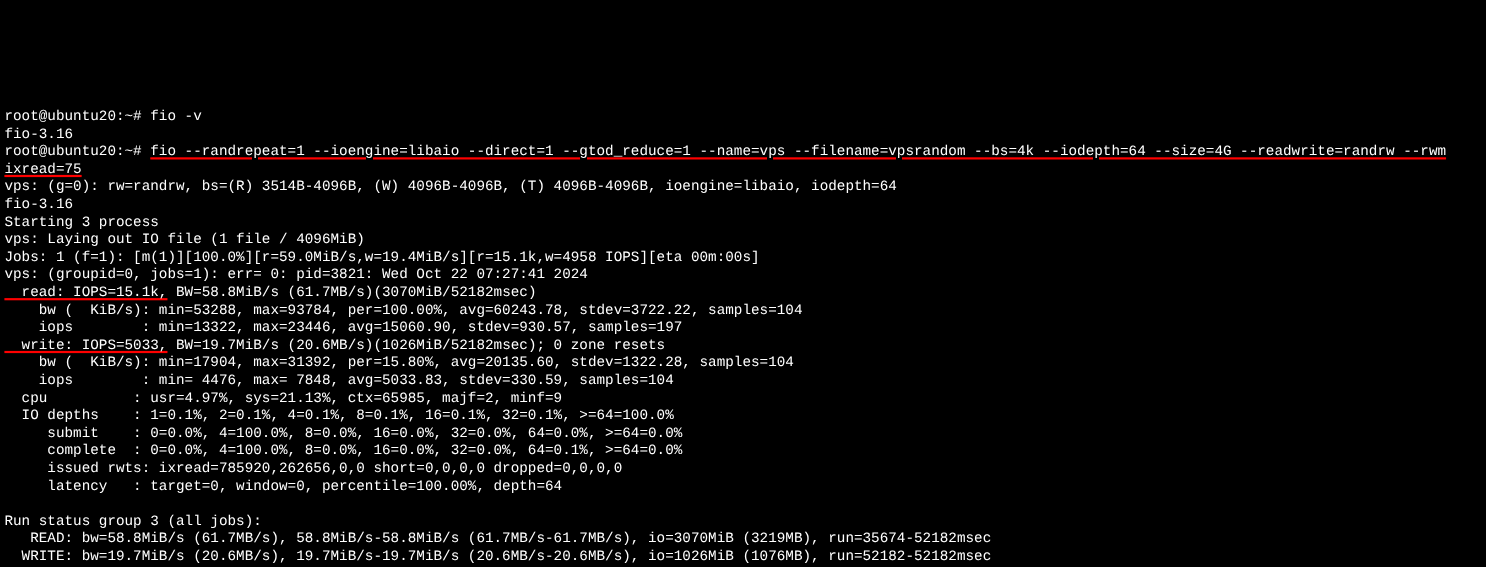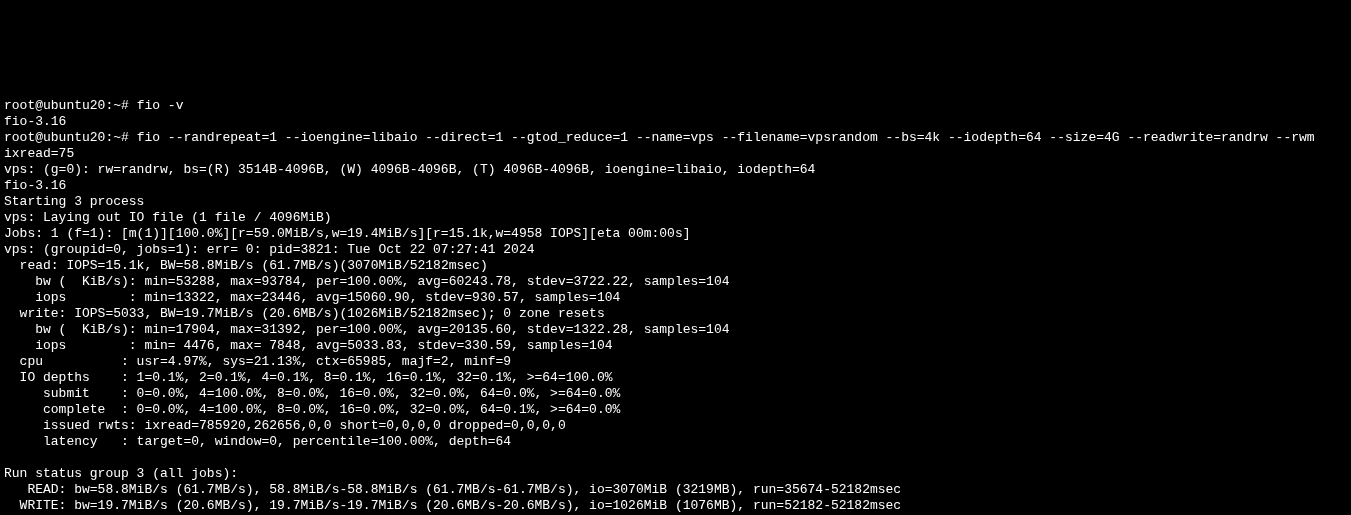--- a/index.html
+++ b/index.html
@@ -12,46 +12,47 @@
     line-height: 16px;
     white-space: pre;
     width: 1351px;
     height: 515px;
     overflow: hidden;
   }
   .term {
     padding: 2px 4px;
   }
   .ul-red {
+    text-decoration: underline;
     text-decoration-color: #ff0000;
     text-decoration-thickness: 2px;
     text-underline-offset: 2px;
   }
 </style>
 </head>
 <body>
 
 
 
 <div class="term">
 <span>root@ubuntu20:~# </span><span>fio -v</span>
 <span>fio-3.16</span>
 <span>root@ubuntu20:~# </span><span class="ul-red">fio --randrepeat=1 --ioengine=libaio --direct=1 --gtod_reduce=1 --name=vps --filename=vpsrandom --bs=4k --iodepth=64 --size=4G --readwrite=randrw --rwm</span>
 <span class="ul-red">ixread=75</span>
 <span>vps: (g=0): rw=randrw, bs=(R) 3514B-4096B, (W) 4096B-4096B, (T) 4096B-4096B, ioengine=libaio, iodepth=64</span>
 <span>fio-3.16</span>
 <span>Starting 3 process</span>
 <span>vps: Laying out IO file (1 file / 4096MiB)</span>
 <span>Jobs: 1 (f=1): [m(1)][100.0%][r=59.0MiB/s,w=19.4MiB/s][r=15.1k,w=4958 IOPS][eta 00m:00s]</span>
-<span>vps: (groupid=0, jobs=1): err= 0: pid=3821: Tue Oct 22 07:27:41 2024</span>
+<span>vps: (groupid=0, jobs=1): err= 0: pid=3821: Wed Oct 22 07:27:41 2024</span>
 <span class="ul-red">  read: IOPS=15.1k,</span><span> BW=58.8MiB/s (61.7MB/s)(3070MiB/52182msec)</span>
 <span>    bw (  KiB/s): min=53288, max=93784, per=100.00%, avg=60243.78, stdev=3722.22, samples=104</span>
-<span>    iops        : min=13322, max=23446, avg=15060.90, stdev=930.57, samples=104</span>
+<span>    iops        : min=13322, max=23446, avg=15060.90, stdev=930.57, samples=197</span>
 <span class="ul-red">  write: IOPS=5033,</span><span> BW=19.7MiB/s (20.6MB/s)(1026MiB/52182msec); 0 zone resets</span>
-<span>    bw (  KiB/s): min=17904, max=31392, per=100.00%, avg=20135.60, stdev=1322.28, samples=104</span>
+<span>    bw (  KiB/s): min=17904, max=31392, per=15.80%, avg=20135.60, stdev=1322.28, samples=104</span>
 <span>    iops        : min= 4476, max= 7848, avg=5033.83, stdev=330.59, samples=104</span>
 <span>  cpu          : usr=4.97%, sys=21.13%, ctx=65985, majf=2, minf=9</span>
 <span>  IO depths    : 1=0.1%, 2=0.1%, 4=0.1%, 8=0.1%, 16=0.1%, 32=0.1%, &gt;=64=100.0%</span>
 <span>     submit    : 0=0.0%, 4=100.0%, 8=0.0%, 16=0.0%, 32=0.0%, 64=0.0%, &gt;=64=0.0%</span>
 <span>     complete  : 0=0.0%, 4=100.0%, 8=0.0%, 16=0.0%, 32=0.0%, 64=0.1%, &gt;=64=0.0%</span>
 <span>     issued rwts: ixread=785920,262656,0,0 short=0,0,0,0 dropped=0,0,0,0</span>
 <span>     latency   : target=0, window=0, percentile=100.00%, depth=64</span>
 <span></span>
 <span>Run status group 3 (all jobs):</span>
 <span>   READ: bw=58.8MiB/s (61.7MB/s), 58.8MiB/s-58.8MiB/s (61.7MB/s-61.7MB/s), io=3070MiB (3219MB), run=35674-52182msec</span>

